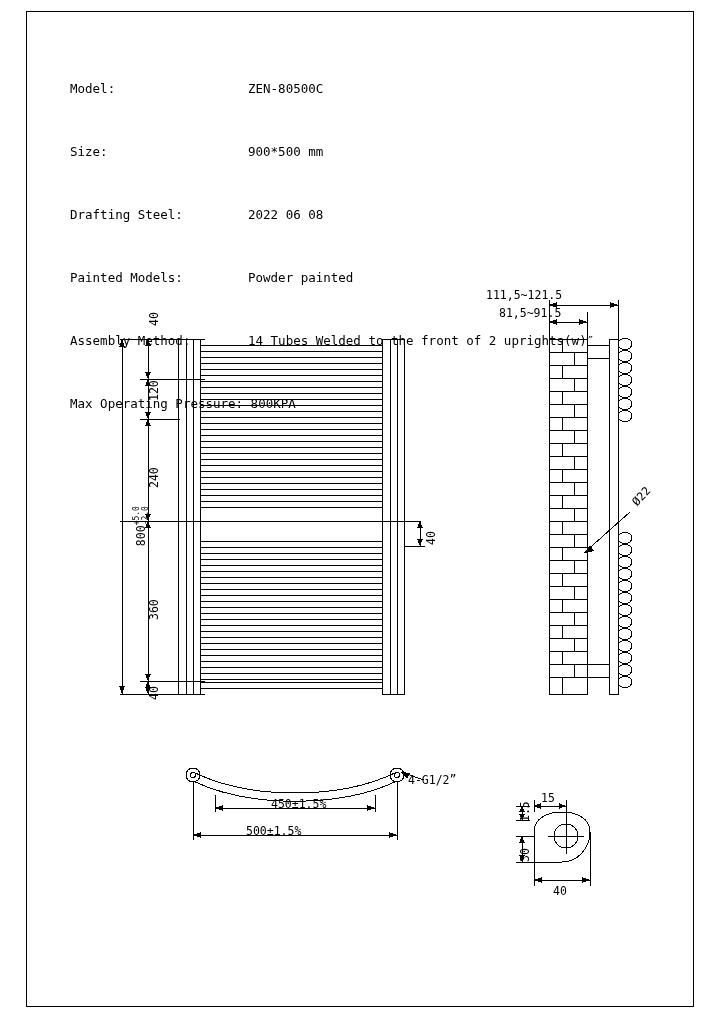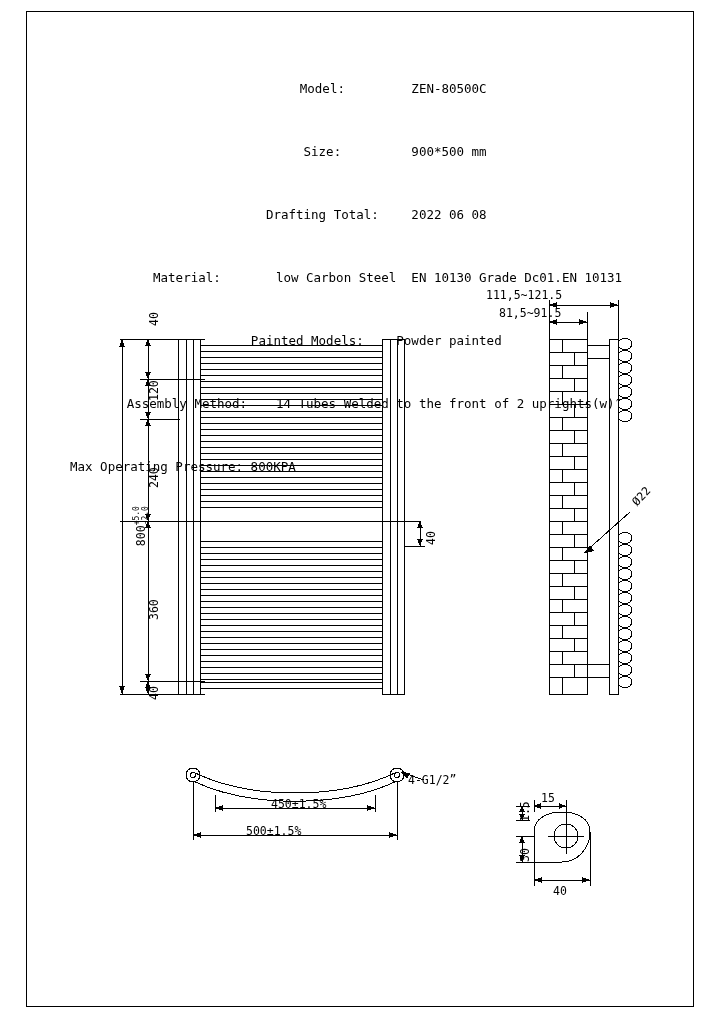--- a/index.html
+++ b/index.html
@@ -31,21 +31,20 @@
     top: 36px;
     width: 580px;
     font-size: 12.5px;
     line-height: 21px;
     white-space: pre;
   }
   .spec-row {
     display: block;
     height: 21px;
     white-space: pre;
-    text-align: center;
   }
   .spec-label {
     display: inline-block;
     width: 178px;
   }
   .spec-val { display: inline-block; }
   .spec-cont { display: block; height: 21px; }
   
   .canvas {
     position: absolute;
@@ -80,22 +79,21 @@
   }
 </style>
 </head>
 <body>
 
 <div class="page-frame"></div>
 
 <div class="spec">
   <span class="spec-row"><span class="spec-label">Model:</span><span class="spec-val">ZEN-80500C</span></span>
   <span class="spec-row"><span class="spec-label">Size:</span><span class="spec-val">900*500 mm</span></span>
-  <span class="spec-row"><span class="spec-label">Drafting Total:</span><span class="spec-val">2022 06 08</span></span>
-  <span class="spec-row"><span class="spec-label">Material:</span><span class="spec-val">low Carbon Steel  EN 10130 Grade Dc01.EN 10131</span></span>
+  <span class="spec-row"><span class="spec-label">Drafting Steel:</span><span class="spec-val">2022 06 08</span></span>
   <span class="spec-row"><span class="spec-label">Painted Models:</span><span class="spec-val">Powder painted</span></span>
   <span class="spec-row"><span class="spec-label">Assembly Method:</span><span class="spec-val">14 Tubes Welded to the front of 2 uprights(w)″</span></span>
   <span class="spec-cont">Max Operating Pressure: 800KPA</span>
 </div>
 
 <svg class="canvas" width="720" height="1018" viewBox="0 0 720 1018">
   <g fill="none" stroke="#000" stroke-width="1" shape-rendering="crispEdges">
 
     <g>
       <rect x="178" y="339" width="22" height="355"></rect>

